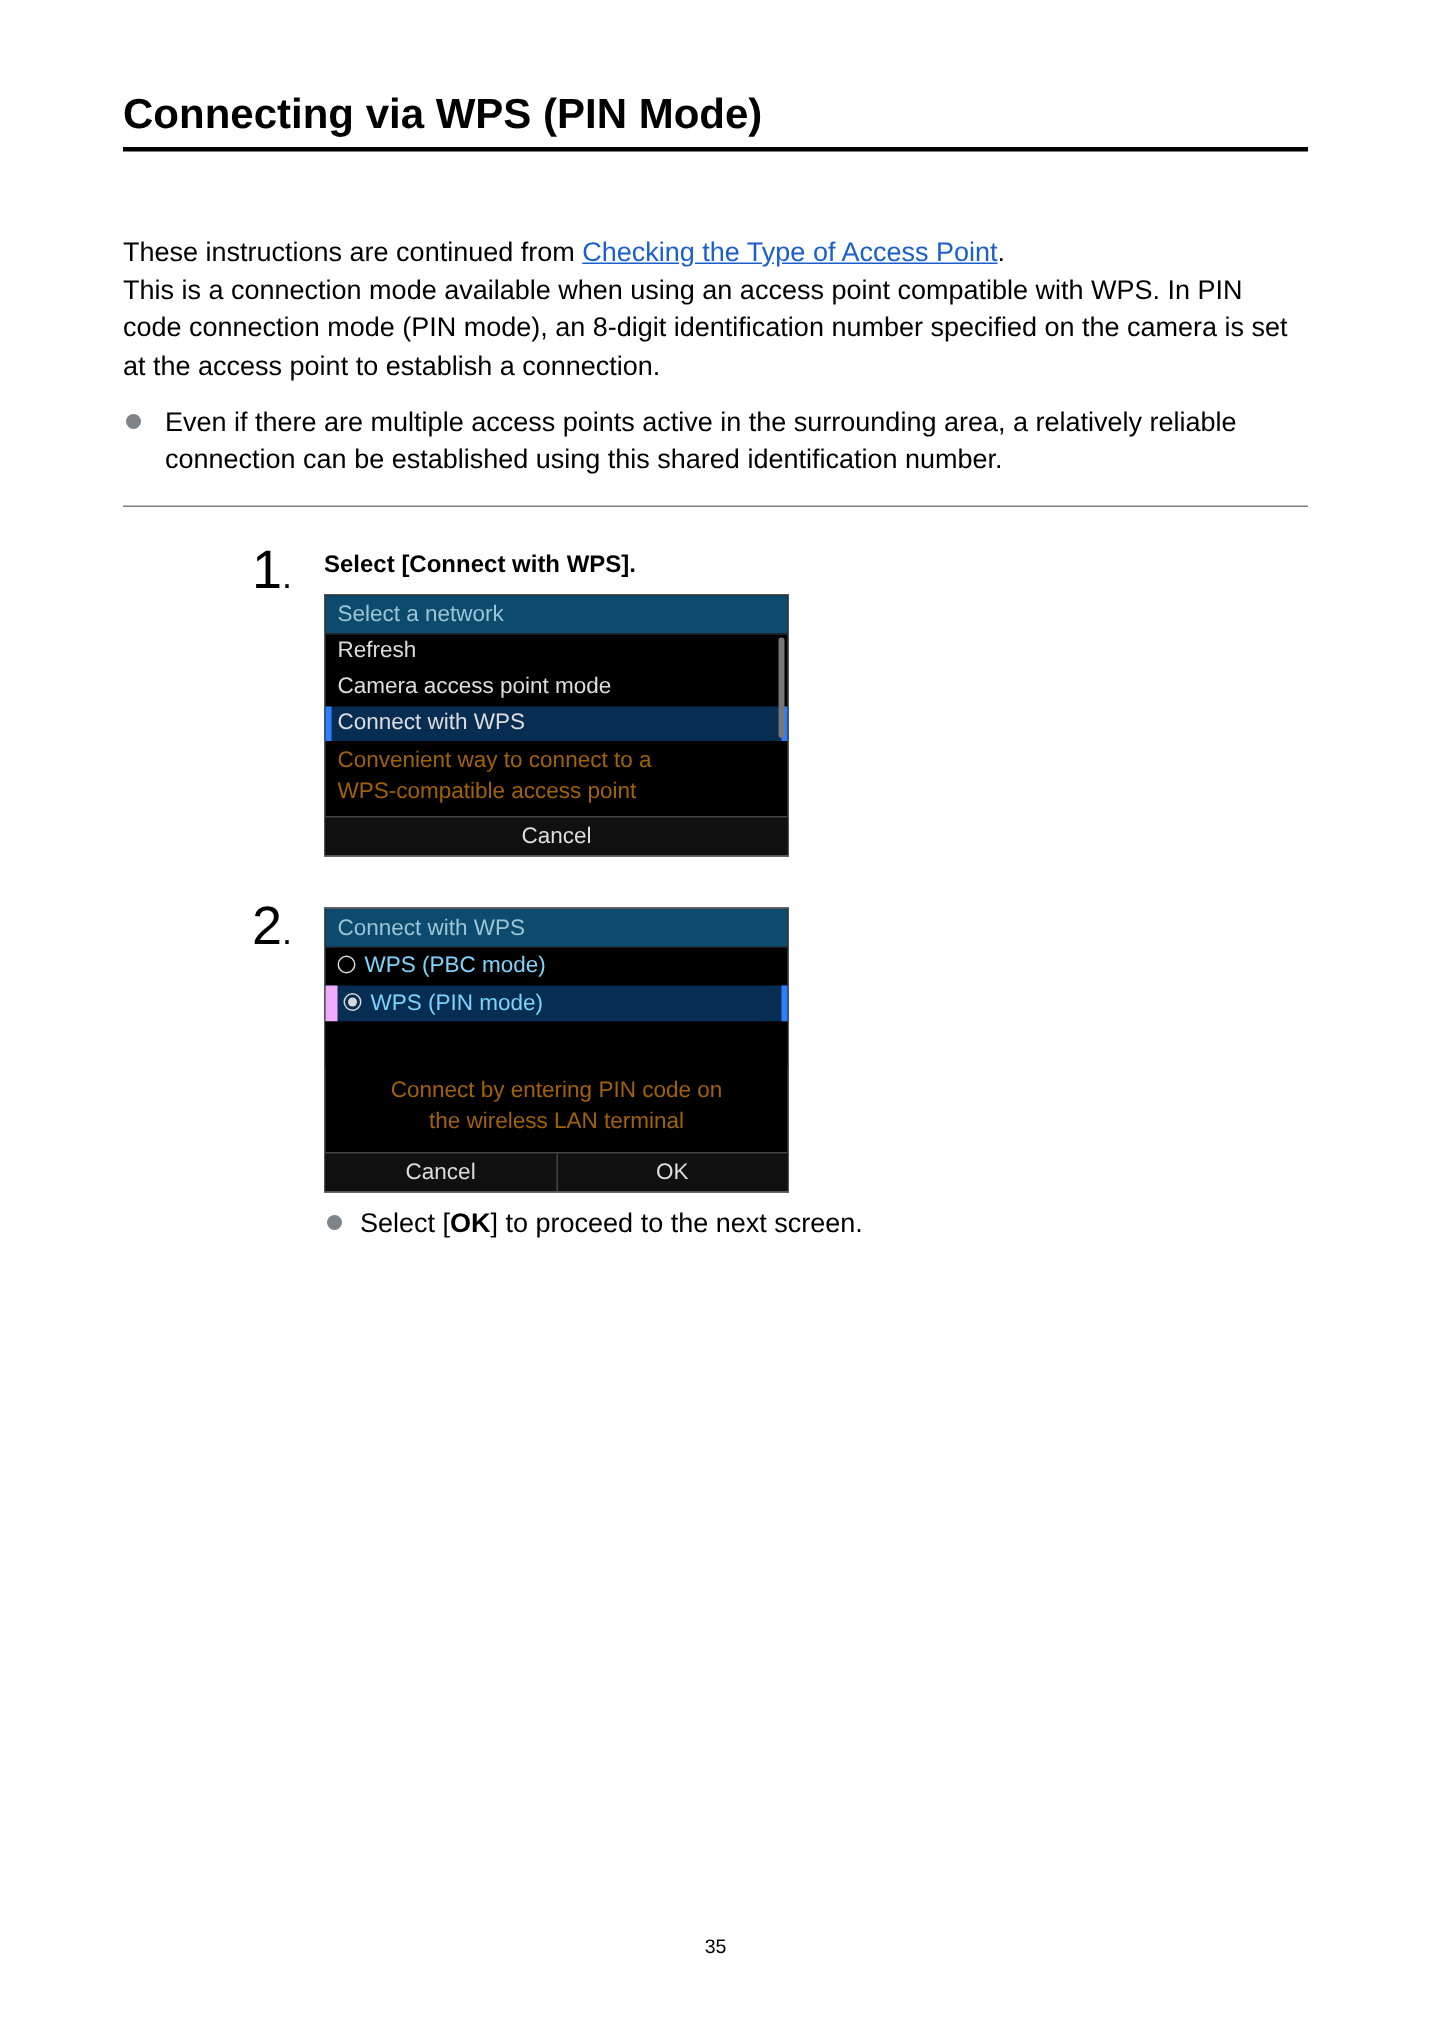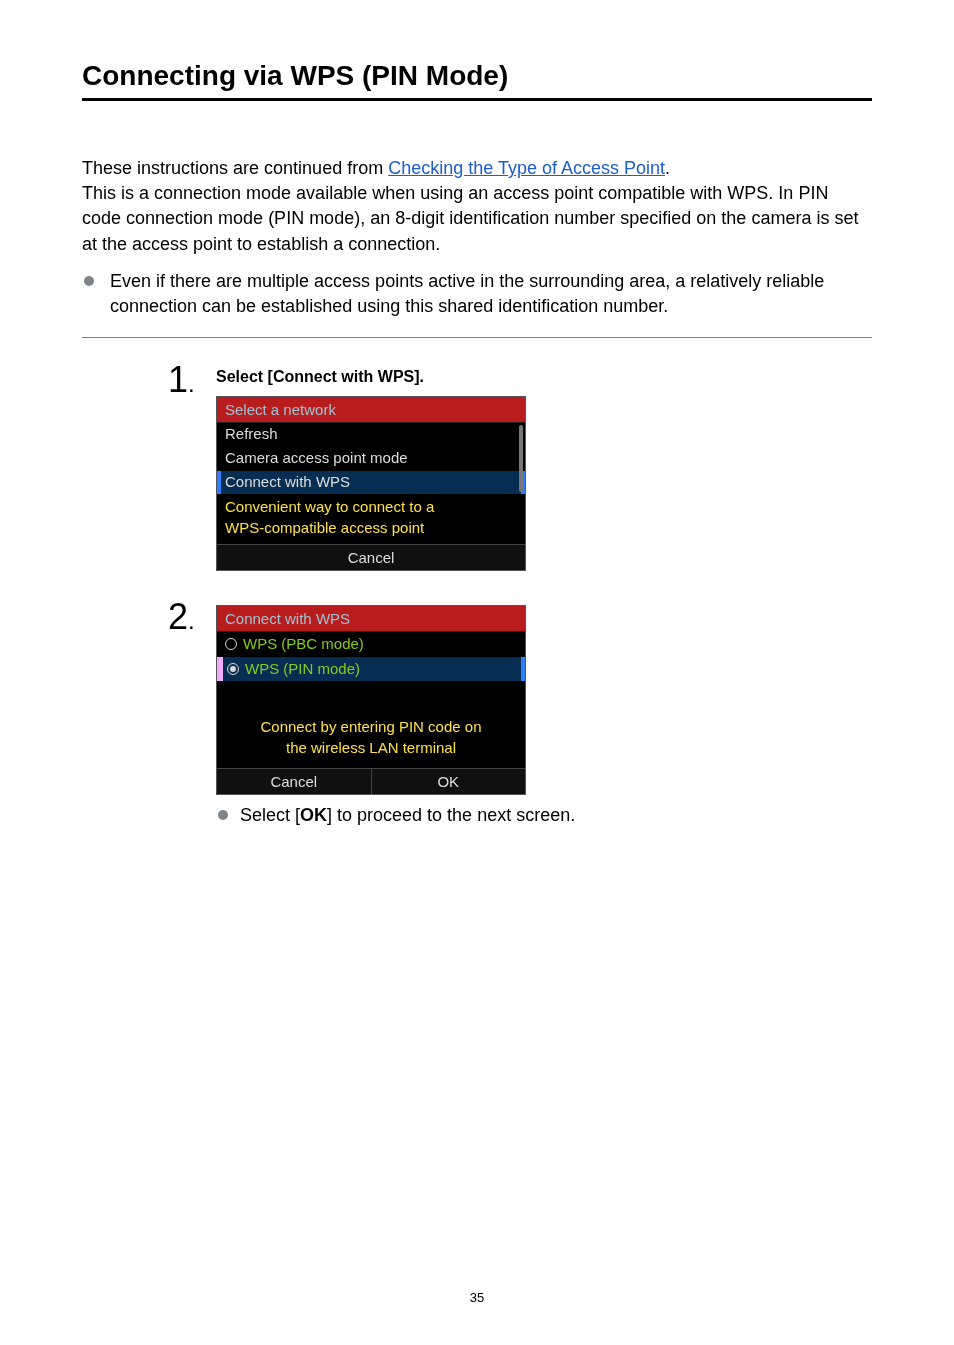--- a/index.html
+++ b/index.html
@@ -107,42 +107,42 @@
   .lcd {
     width: 308px;
     border: 1px solid #555;
     background: #000;
     font-family: Arial, Helvetica, sans-serif;
     font-size: 15px;
     color: #ddd;
     margin-bottom: 8px;
   }
   .lcd .header {
-    background: #b91c1c;
+    background: #0c4a6e;
     color: #9dc4d4;
     padding: 4px 8px;
     border-bottom: 1px solid #222;
   }
   .lcd .row {
     padding: 2px 8px 3px 8px;
     line-height: 1.25;
     color: #ddd;
     display: flex;
     justify-content: space-between;
   }
   .lcd .row.selected {
     background: #072e52;
     border-left: 4px solid #2e7fff;
     border-right: 4px solid #2e7fff;
     padding-left: 4px;
     padding-right: 4px;
   }
   .lcd .desc {
     padding: 3px 8px 6px 8px;
-    color: #fde047;
+    color: #a16207;
     line-height: 1.35;
   }
   .lcd .footer1 {
     border-top: 1px solid #444;
     text-align: center;
     padding: 4px 0;
     background: #101010;
     color: #ddd;
   }
   .lcd .scroll {
@@ -153,21 +153,21 @@
     position: absolute;
     right: 2px;
     top: 2px;
     bottom: 2px;
     width: 4px;
     background: #777;
     border-radius: 2px;
   }
   .lcd.second .row.radio {
     padding: 3px 8px;
-    color: #84cc16;
+    color: #7dd3fc;
   }
   .lcd.second .row.radio .circle {
     display: inline-block;
     width: 10px;
     height: 10px;
     border: 1.5px solid #d7d7d7;
     border-radius: 50%;
     margin-right: 6px;
     vertical-align: -1px;
     position: relative;
@@ -177,21 +177,21 @@
     position: absolute;
     left: 2px;
     top: 2px;
     width: 6px;
     height: 6px;
     background: #d7d7d7;
     border-radius: 50%;
   }
   .lcd.second .row.radio.sel {
     background: #072e52;
-    border-left: 6px solid #f0abfc;
+    border-left: 8px solid #f0abfc;
     border-right: 4px solid #2e7fff;
     padding-left: 4px;
     padding-right: 20px;
   }
   .lcd.second .spacer { height: 30px; background: #000; }
   .lcd.second .desc {
     text-align: center;
     padding: 6px 8px 10px 8px;
   }
   .lcd.second .footer2 {

